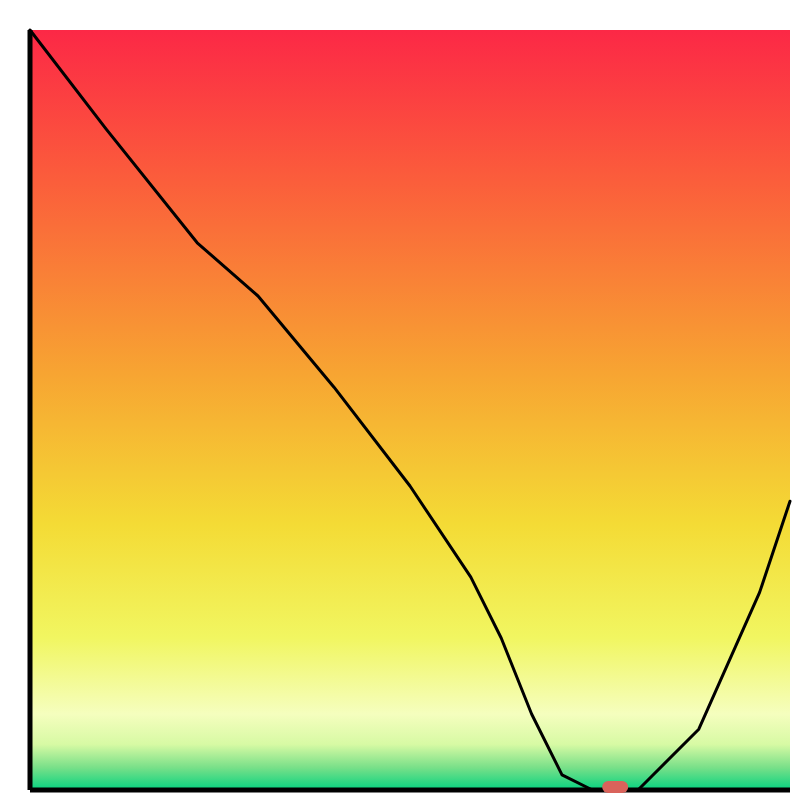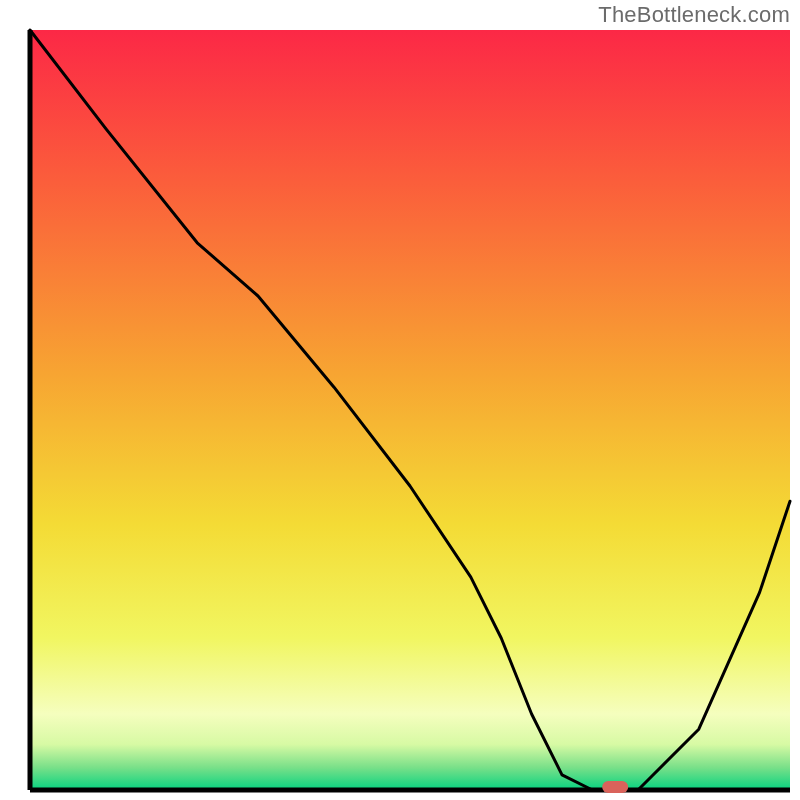--- a/index.html
+++ b/index.html
@@ -27,21 +27,20 @@
   svg.chart-svg {
     position: absolute;
     top: 0;
     left: 0;
   }
 </style>
 </head>
 <body>
 
 <div class="container">
-  <div class="watermark">TheBottleneck.com</div>
   <svg class="chart-svg" width="800" height="800">
     <defs>
       <linearGradient id="bg-grad" x1="0" y1="0" x2="0" y2="1">
           <stop offset="0%" stop-color="#fc2846"></stop>
           <stop offset="20%" stop-color="#fb5e3b"></stop>
           <stop offset="45%" stop-color="#f7a432"></stop>
           <stop offset="65%" stop-color="#f4db35"></stop>
           <stop offset="80%" stop-color="#f1f661"></stop>
           <stop offset="90%" stop-color="#f5febe"></stop>
           <stop offset="94%" stop-color="#d7faa4"></stop>

